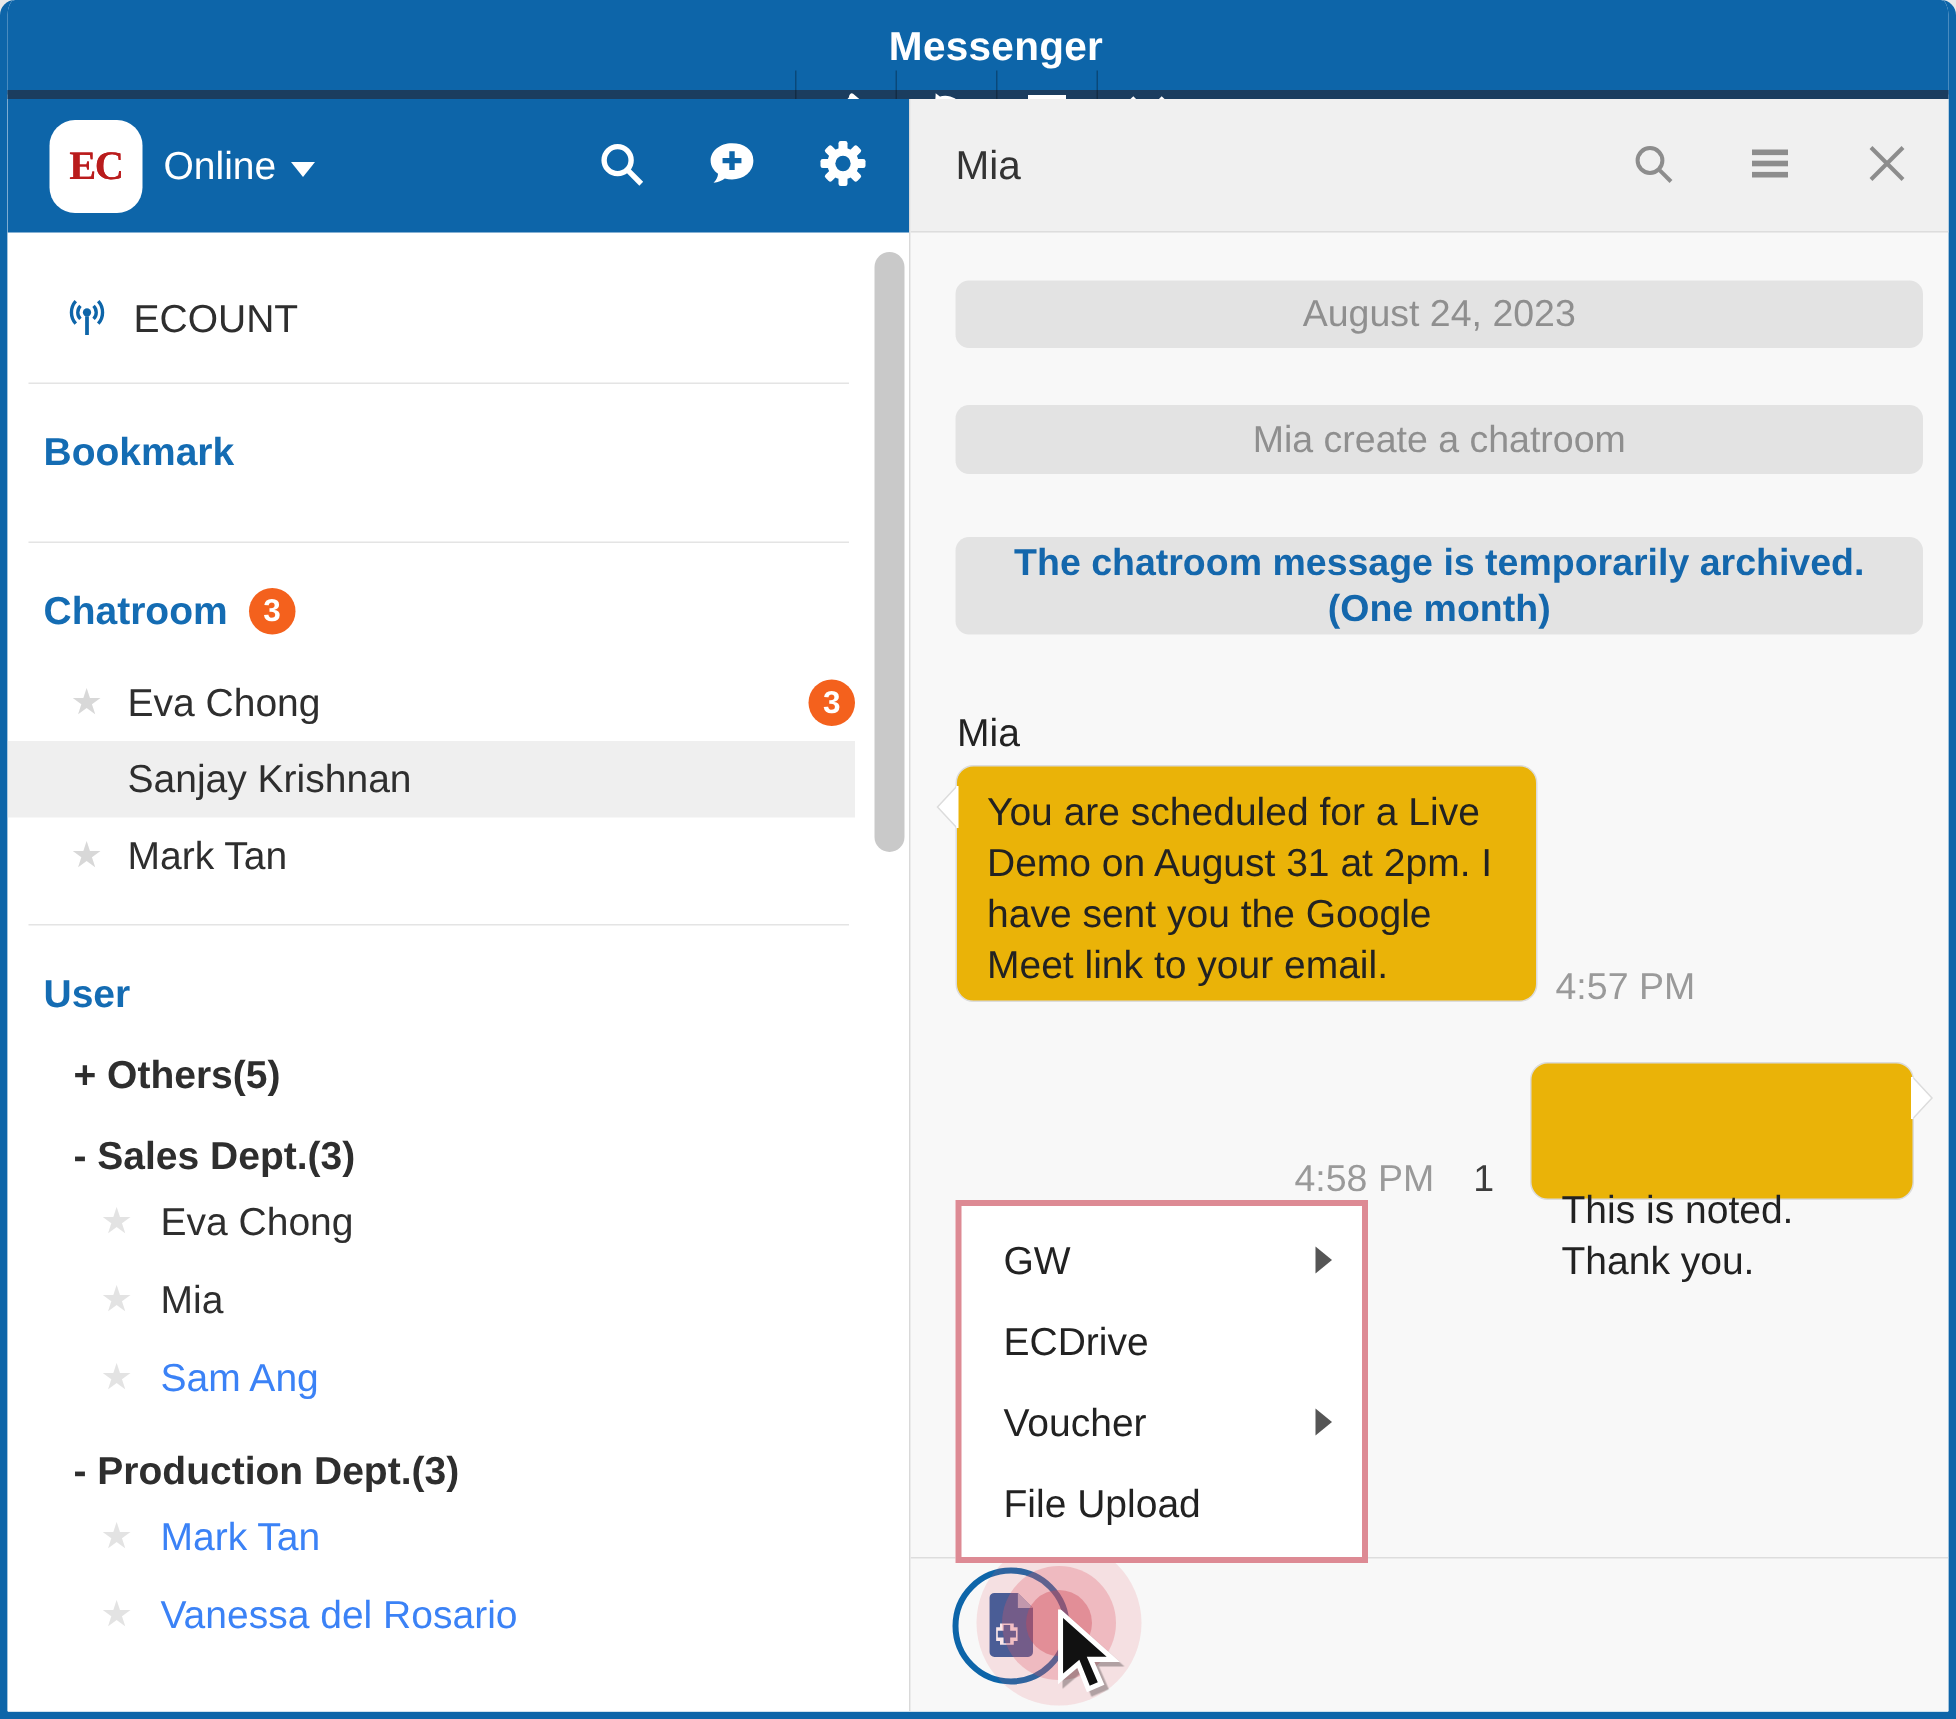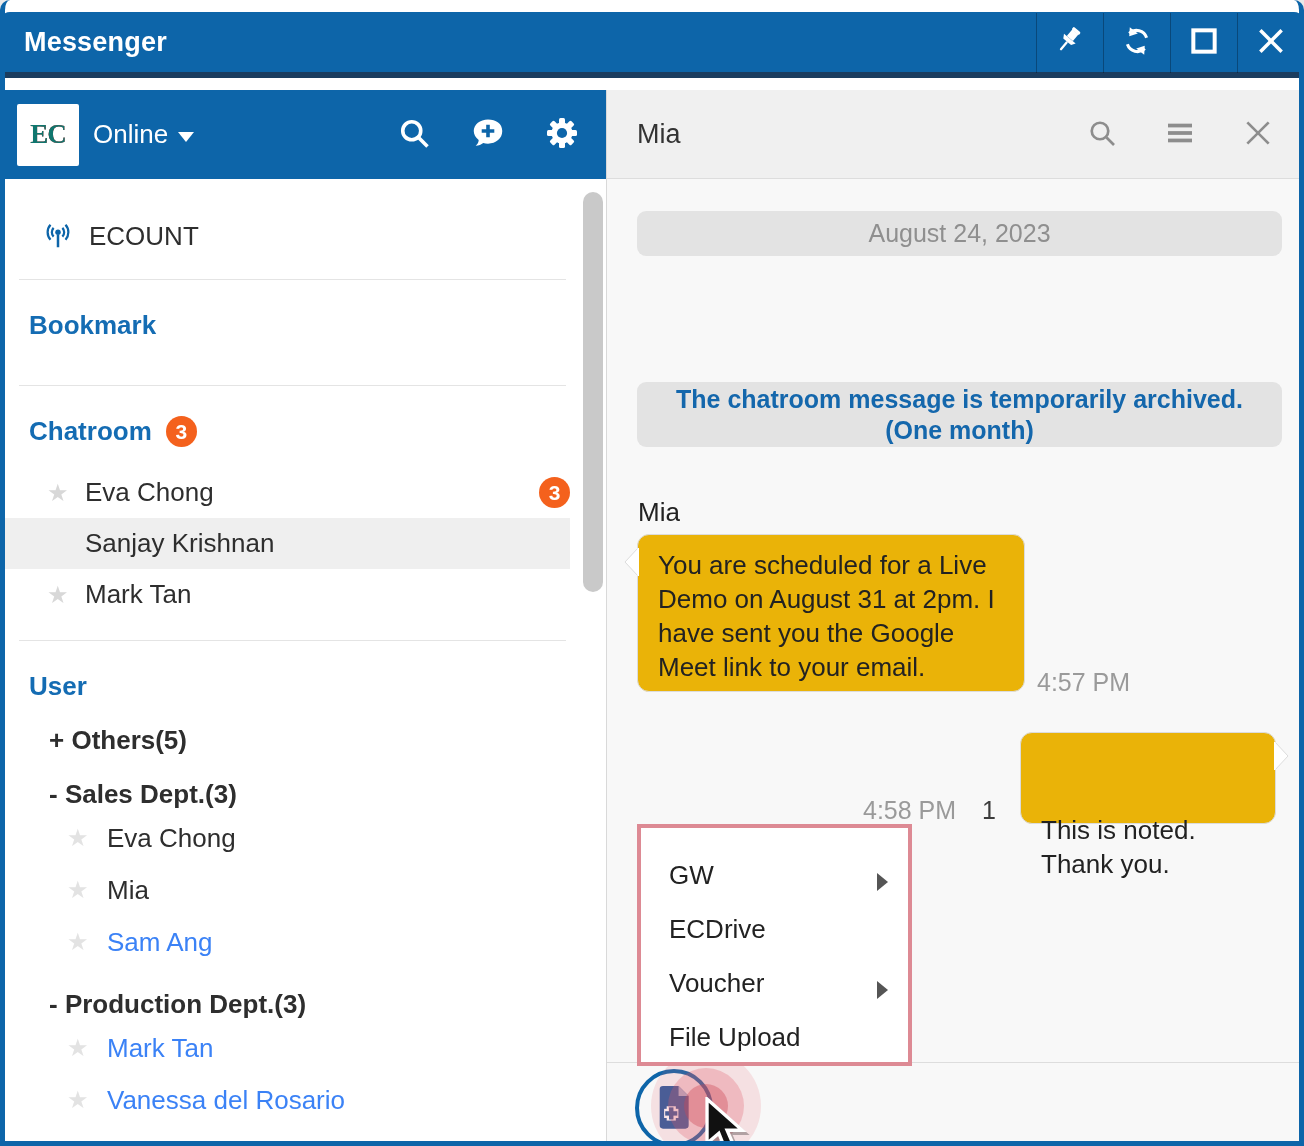--- a/index.html
+++ b/index.html
@@ -2,35 +2,35 @@
 <html><head>
 <meta charset="utf-8">
 <style>
   html,body{margin:0;padding:0;background:#e9e9e9;font-family:"Liberation Sans",sans-serif;}
   *{box-sizing:border-box;}
   .window{width:1304px;height:1146px;position:relative;background:#fff;
     border-left:5px solid #0d65a9;border-right:5px solid #0d65a9;border-bottom:5px solid #0d65a9;
     border-radius:10px 10px 0 0;overflow:hidden;}
   
   .titlebar{height:66px;background:#0d65a9;border-bottom:6px solid #1b3d5f;display:flex;align-items:center;
-    margin:12px -5px;padding:1px 0 0 24px;border-radius:10px 10px 0 0;}
+    margin:0 -5px;padding:16px 0 0 24px;border-radius:10px 10px 0 0;flex-direction:column;}
   .titlebar .title{color:#fff;font-size:27px;font-weight:600;letter-spacing:.2px;flex:1;}
   .tb-actions{display:flex;height:60px;}
   .tb-btn{width:67px;height:60px;display:flex;align-items:center;justify-content:center;border-left:1px solid rgba(0,0,0,.28);
     background:transparent;border-top:none;border-right:none;border-bottom:none;cursor:pointer;}
   .tb-btn svg{width:32px;height:32px;}
   
   .main{display:flex;height:1075px;}
   .left-panel{width:602px;display:flex;flex-direction:column;border-right:1px solid #d9d9d9;position:relative;background:#fff;}
   .right-panel{flex:1;display:flex;flex-direction:column;background:#f8f8f8;}
   
   .toolbar{height:89px;background:#0d65a9;display:flex;align-items:center;padding:0 26px 0 12px;flex:0 0 auto;}
-  .logo{width:62px;height:62px;background:#fff;border-radius:2px;display:flex;align-items:center;justify-content:center;
-    font-weight:800;font-size:27px;color:#0f766e;letter-spacing:-1px;
-    text-shadow:0 0 0 #c9252b;font-family:"Liberation Serif",serif;}
+  .logo{width:62px;height:62px;background:#fff;border-radius:17px;display:flex;align-items:center;justify-content:center;
+    font-weight:800;font-size:27px;color:#b91c1c;letter-spacing:-1px;
+    text-shadow:0 0 0 #c9252b;font-family:"Liberation Serif",serif;margin-left:16px;}
   .presence{display:flex;align-items:center;margin-left:14px;color:#fff;font-size:26px;flex:1;cursor:pointer;}
   .caret{width:0;height:0;border-left:8px solid transparent;border-right:8px solid transparent;border-top:10px solid #fff;margin-left:10px;margin-top:4px;}
   .tool-icons{display:flex;align-items:center;gap:38px;}
   .tool-btn{background:none;border:none;padding:0;cursor:pointer;display:flex;}
   .tool-btn svg{width:36px;height:36px;}
   
   .contact-list{flex:1;overflow:hidden;padding-top:30px;font-size:26px;color:#2e2e2e;}
   .ann-row{display:flex;align-items:center;height:54px;padding-left:36px;cursor:pointer;}
   .ann-row .ic{width:34px;height:34px;margin-right:14px;display:flex;align-items:center;justify-content:center;}
   .divider{border:none;border-top:1px solid #e4e4e4;margin:16px 40px 0 14px;}
@@ -70,21 +70,21 @@
   .tail{position:absolute;}
   .tail.left{left:-15px;top:12px;}
   .tail.right{right:-15px;top:8px;}
   .msg-time{position:absolute;font-size:25px;color:#9a9a9a;}
   .t1{left:430px;top:489px;}
   .t2{top:617px;right:303px;display:flex;gap:26px;align-items:baseline;}
   .t2 .unread{color:#3c3c3c;}
   
   .context-menu{position:absolute;left:30px;top:645px;width:275px;height:242px;background:#fff;
     border:4px solid #dd8a94;padding-top:9px;z-index:3;}
-  .menu-item{height:54px;display:flex;align-items:flex-end;padding:0 20px 0 28px;font-size:26px;color:#222;cursor:pointer;}
+  .menu-item{height:54px;display:flex;align-items:center;padding:0 20px 0 28px;font-size:26px;color:#222;cursor:pointer;}
   .menu-item .lbl{flex:1;}
   .sub-arrow{width:0;height:0;border-top:9px solid transparent;border-bottom:9px solid transparent;border-left:11px solid #555;}
   
   .composer-divider{position:absolute;left:0;right:0;top:883px;border-top:1px solid #ddd;}
   .ripple{position:absolute;border-radius:50%;pointer-events:none;z-index:2;}
   .rip1{left:44px;top:872px;width:110px;height:110px;background:rgba(228,98,112,.16);}
   .rip2{left:61px;top:889px;width:76px;height:76px;background:rgba(224,88,103,.28);}
   .rip3{left:77px;top:905px;width:44px;height:44px;background:rgba(205,70,85,.38);}
   .attach-btn{position:absolute;left:28px;top:890px;width:78px;height:78px;border-radius:50%;
     border:4px solid #0d65a9;background:transparent;display:flex;align-items:center;justify-content:center;cursor:pointer;z-index:1;}
@@ -281,20 +281,21 @@
             <span><svg viewBox="0 0 24 24" width="34" height="34" stroke="#8d8d8d" stroke-width="2">
                   <line x1="4" y1="4" x2="20" y2="20"></line>
                   <line x1="20" y1="4" x2="4" y2="20"></line>
                 </svg></span>
           </button>
         </div>
       </div>
 
       <div class="chat-body">
         <div class="banner b1">August 24, 2023</div>
+        <div class="banner b2">Mia create a chatroom</div>
         <div class="banner b3">The chatroom message is temporarily archived.
 (One month)</div>
 
         <div class="sender">Mia</div>
         <div class="bubble incoming">
           <svg class="tail left" width="16" height="30">
               <path d="M15 1 L2 15 L15 29" fill="#fff" stroke="#dcdcdc" stroke-width="1"></path>
               <rect x="14.5" y="1" width="2" height="28" fill="#fff"></rect>
             </svg>
           <span>You are scheduled for a Live Demo on August 31 at 2pm. I have sent you the Google Meet link to your email.</span>

